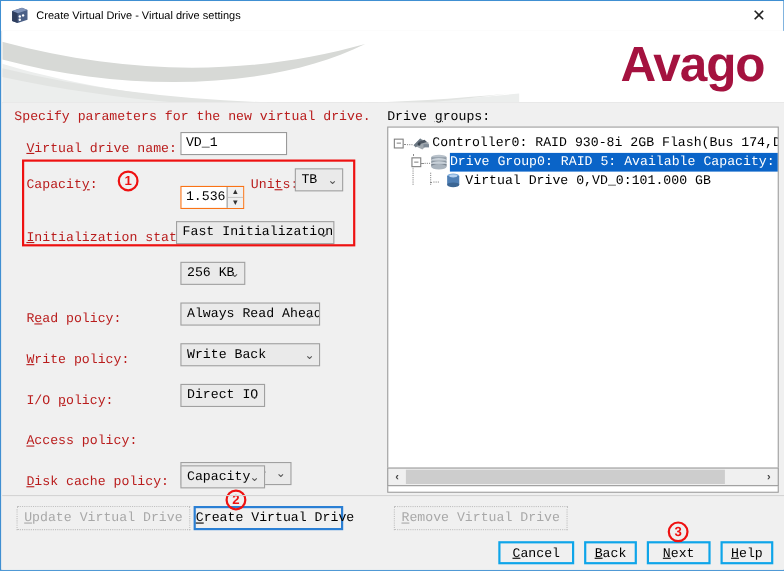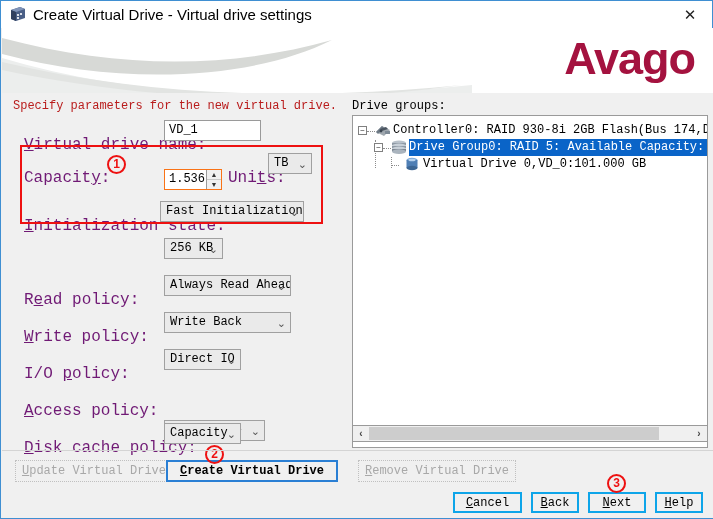--- a/index.html
+++ b/index.html
@@ -14,21 +14,21 @@
   }
   
   .titlebar{
     position:absolute;left:0;top:0;width:711px;height:27px;background:#ffffff;
   }
   .title-icon{
     position:absolute;left:8px;top:5px;width:17px;height:17px;
   }
   .title-text{
     position:absolute;left:32px;top:4px;height:19px;line-height:19px;
-    font-family:"Liberation Sans","DejaVu Sans",sans-serif;font-size:15px;color:#000;
+    font-family:"Liberation Sans","DejaVu Sans",sans-serif;font-size:10px;color:#000;
     white-space:nowrap;
   }
   .title-close{
     position:absolute;right:8px;top:4px;width:28px;height:20px;
     text-align:center;line-height:20px;font-family:"Liberation Sans",sans-serif;
     font-size:15px;color:#222;cursor:default;
   }
   
   .banner{
     position:absolute;left:1px;top:27px;width:711px;height:65px;
@@ -43,22 +43,22 @@
   
   .content{
     position:absolute;left:1px;top:92px;width:711px;height:425px;background:#f0f0f0;
   }
   .hint{
     position:absolute;left:11px;top:6px;font-size:12px;color:#b91c1c;white-space:nowrap;
   }
   .form{position:absolute;left:0;top:0;width:345px;height:425px;}
   .row{position:absolute;left:0;width:345px;height:22px;}
   .lbl{
-    position:absolute;left:22px;top:14px;height:22px;line-height:22px;
-    font-size:16px;color:#701a75;white-space:nowrap;
+    position:absolute;left:22px;top:4px;height:22px;line-height:22px;
+    font-size:12px;color:#b91c1c;white-space:nowrap;
   }
   .lbl u{text-decoration:underline;}
   
   .textbox{
     position:absolute;height:21px;box-sizing:border-box;background:#fff;
     border:1px solid #9a9a9a;font-size:12px;line-height:19px;padding:0 4px;
     color:#000;white-space:nowrap;overflow:hidden;
   }
   .combo{
     position:absolute;height:21px;box-sizing:border-box;background:#eaeaea;
@@ -238,21 +238,21 @@
         <span class="lbl"><u>D</u>isk cache policy:</span>
         <span class="combo" style="left:162px;top:0;width:77px;">
           <span>Capacity</span>
           <span class="arw">⌄</span>
         </span>
       </div>
 
       <div class="btn disabled" style="left:13px;top:367px;width:158px;height:22px;line-height:20px;">
         <u>U</u>pdate Virtual Drive
       </div>
-      <div class="btn focus" style="left:164px;top:367px;width:172px;height:22px;line-height:18px;font-weight:bold;">
+      <div class="btn focus" style="left:174px;top:367px;width:136px;height:22px;line-height:18px;">
         <u>C</u>reate Virtual Drive
       </div>
 
       <div class="redbox" style="left:18px;top:52px;width:303px;height:79px;"></div>
       <div class="circ" style="left:105px;top:62px;">1</div>
       <div class="circ" style="left:203px;top:352px;">2</div>
     </div>
 
     <div class="treewrap">
       <span class="treelbl">Drive <u>g</u>roups:</span>

